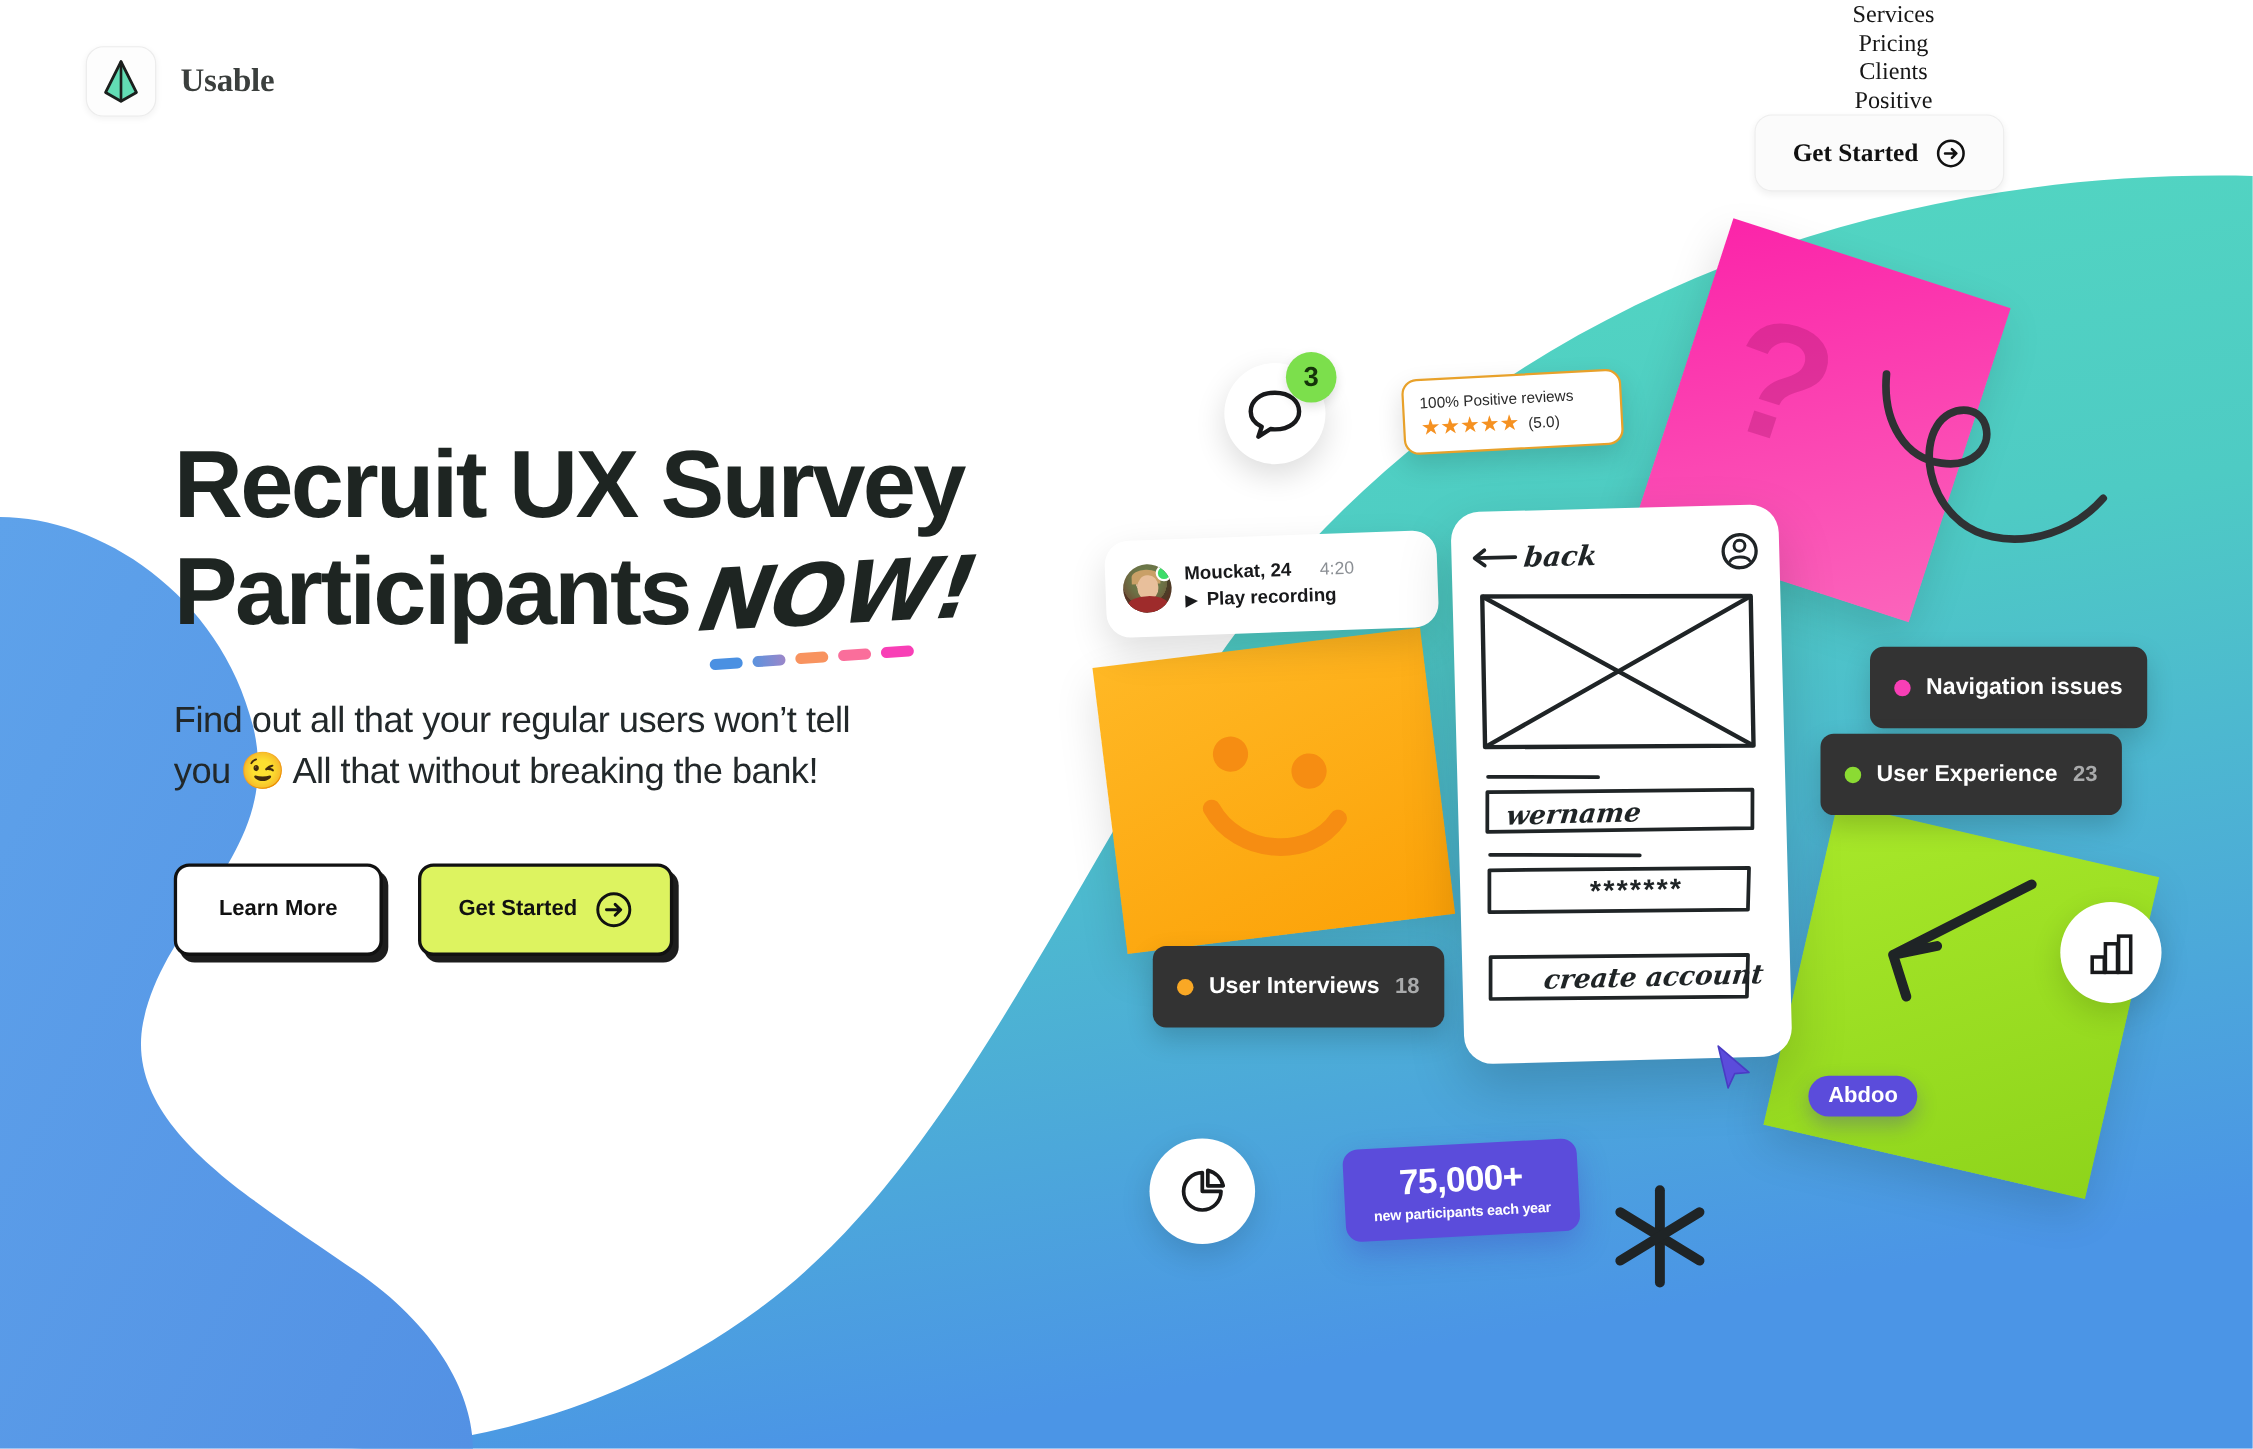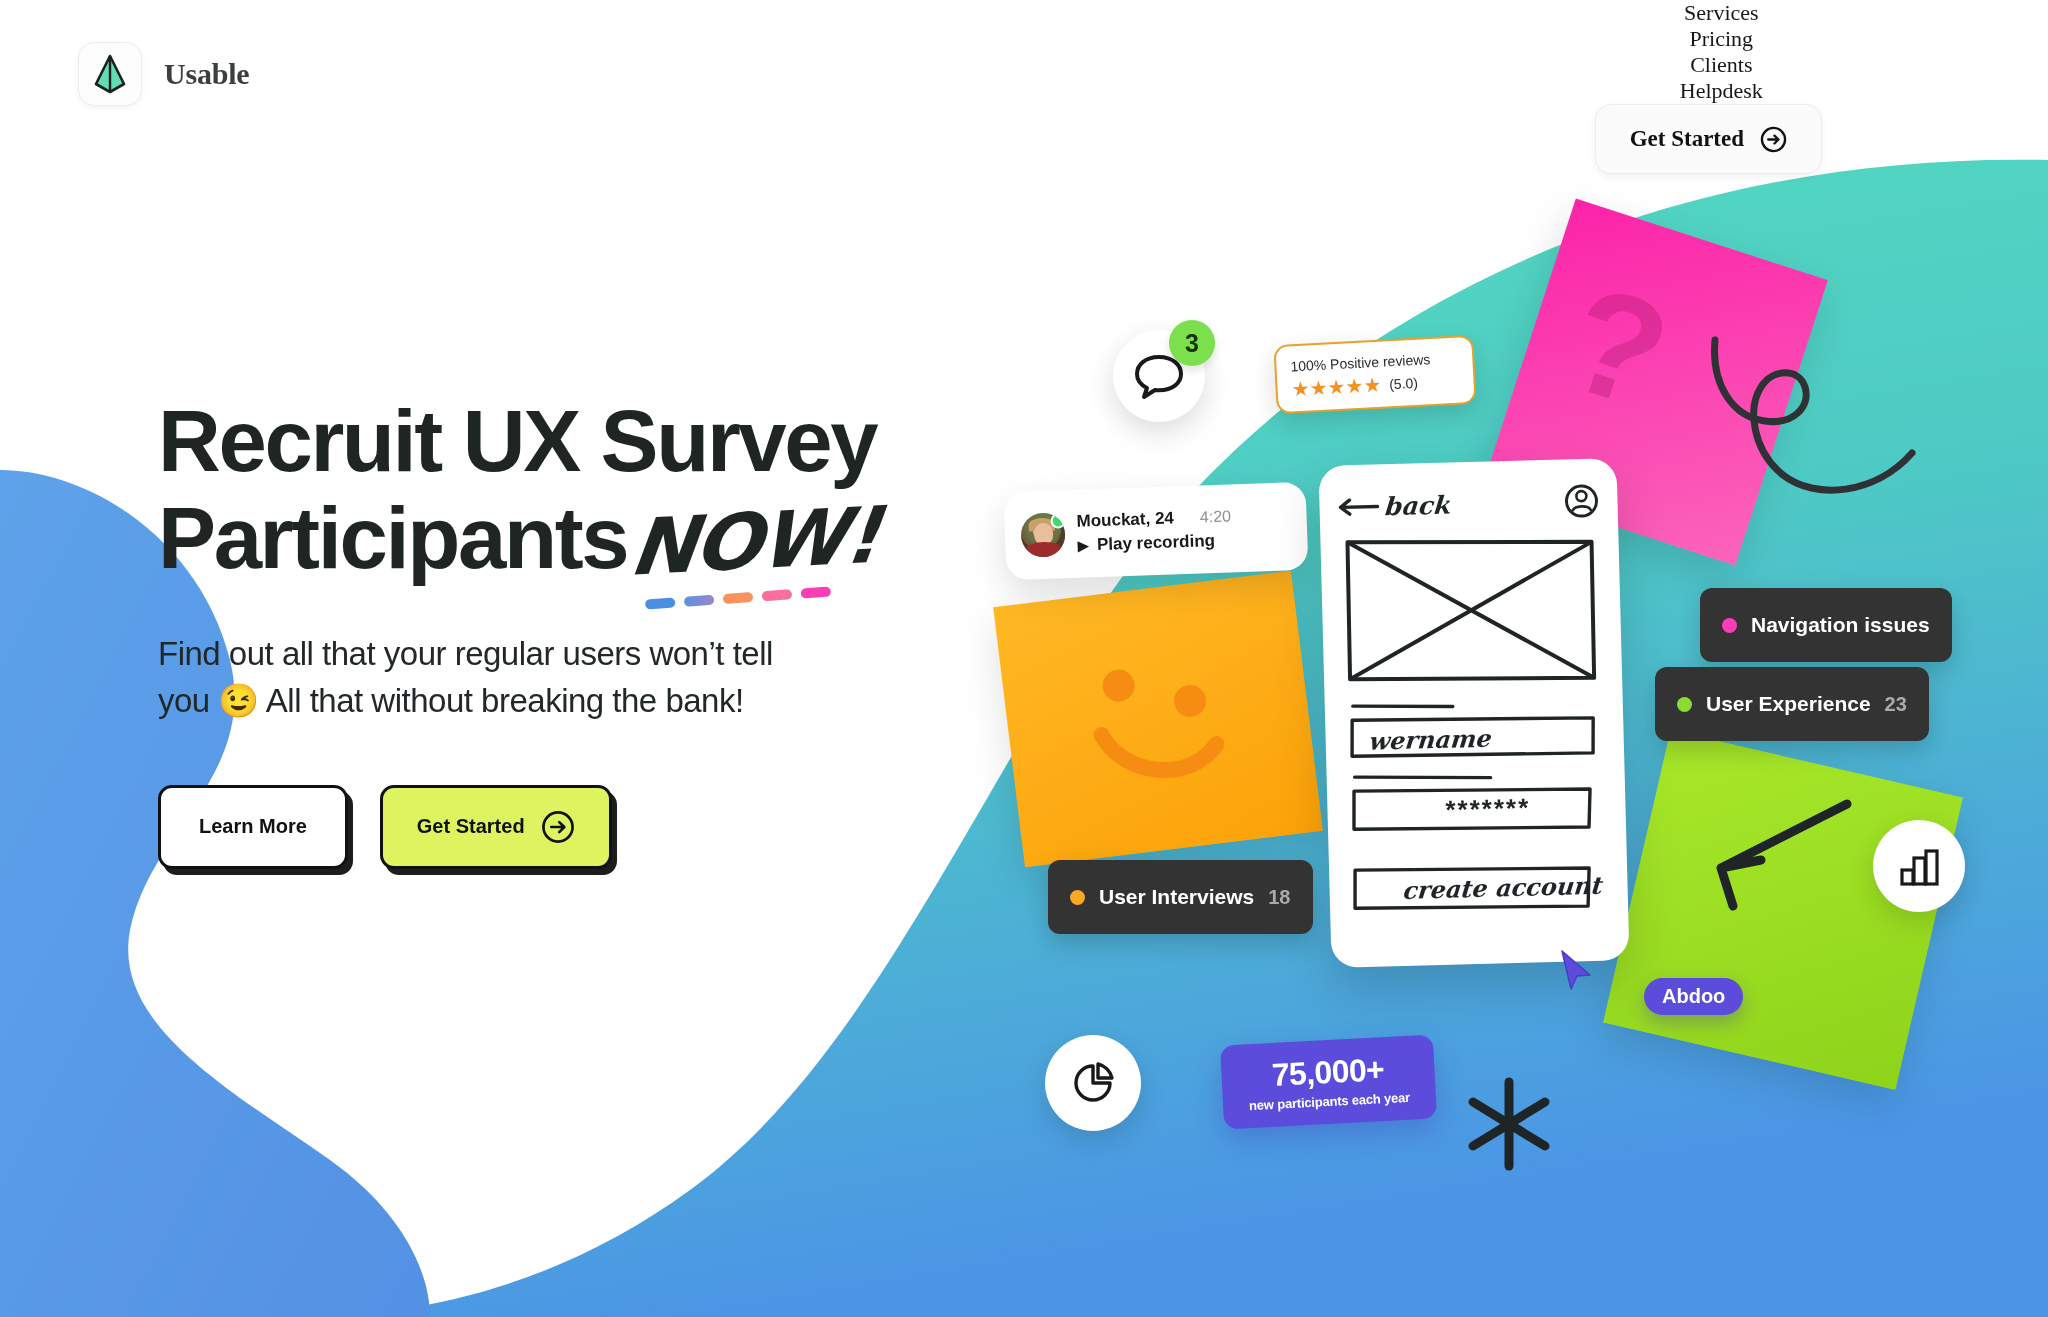--- a/index.html
+++ b/index.html
@@ -230,21 +230,21 @@
         </svg>
       </div>
       <span class="brand-name">Usable</span>
     </div>
 
     <nav class="nav">
       <span class="nav-item">Our products</span>
       <span class="nav-item">Services</span>
       <span class="nav-item">Pricing</span>
       <span class="nav-item">Clients</span>
-      <span class="nav-item">Helpdesk</span>
+      <span class="nav-item">Positive</span>
       <div class="cta-nav">
         <span>Get Started</span>
         <svg width="27" height="27" viewBox="0 0 28 28">
           <circle cx="14" cy="14" r="12" fill="none" stroke="#111" stroke-width="2.4"></circle>
           <path d="M8.5 14 H19 M15 10 L19.2 14 L15 18.2" fill="none" stroke="#111" stroke-width="2.4" stroke-linecap="round" stroke-linejoin="round"></path>
         </svg>
       </div>
     </nav>
   </div>
 

